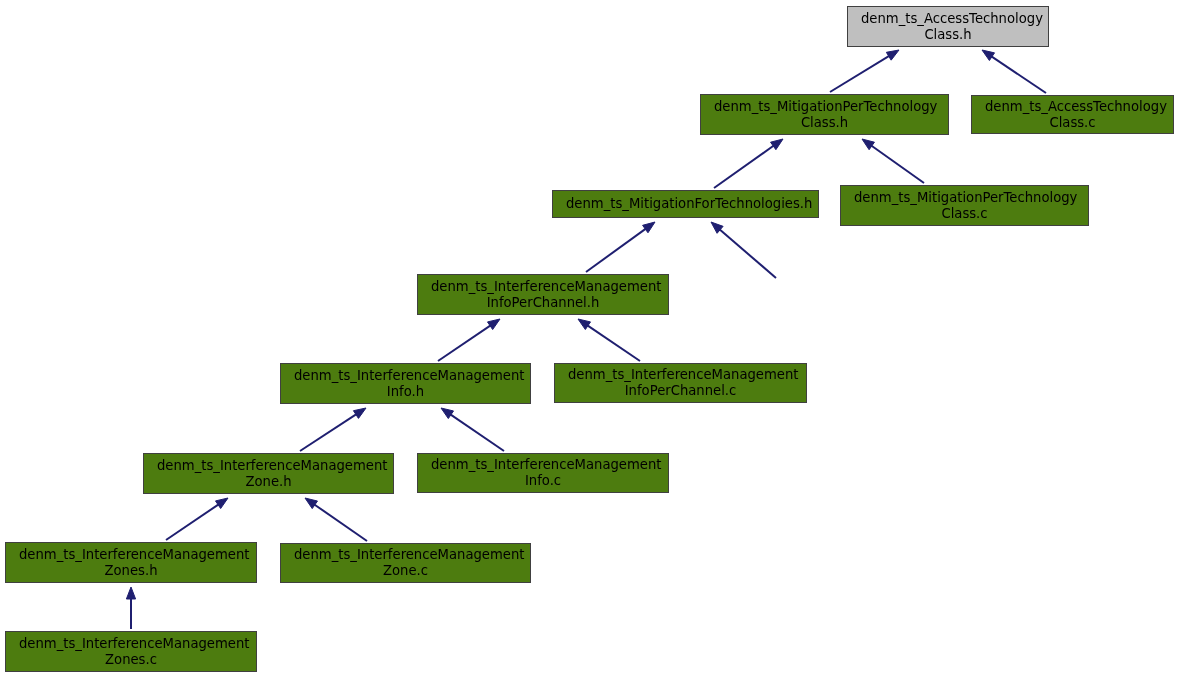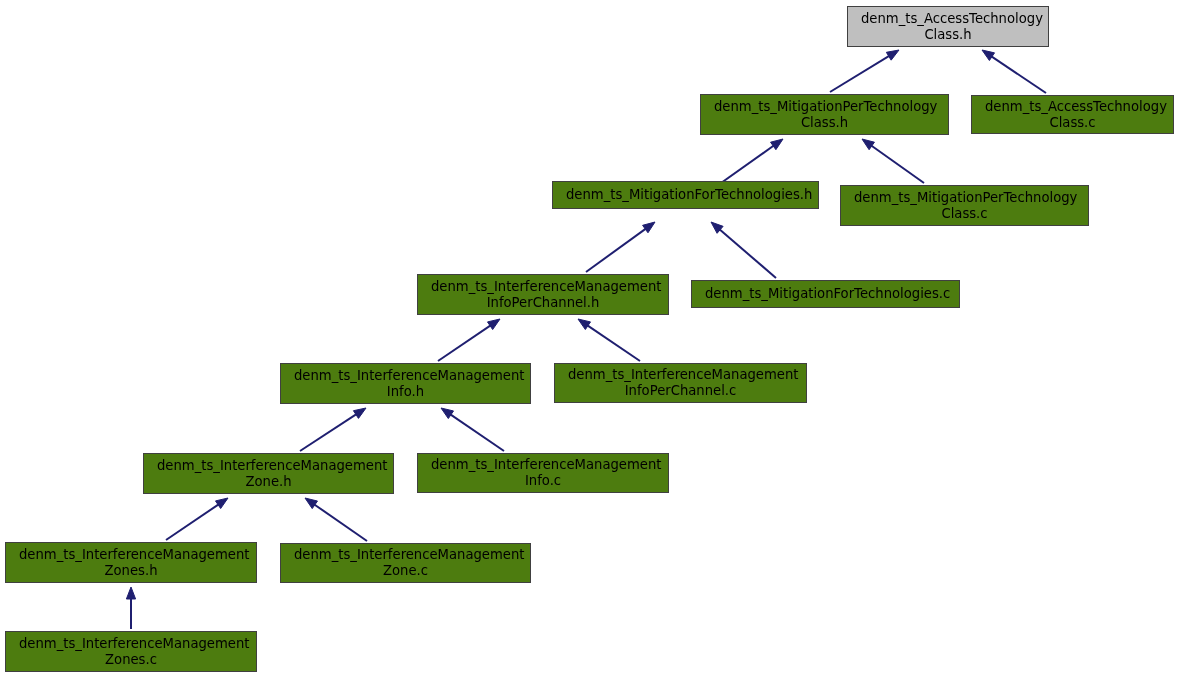--- a/index.html
+++ b/index.html
@@ -83,26 +83,25 @@
       <polygon points="305,498 317.4821125484804,501.0588995287633 312.23904212569545,508.6186754871974" fill="#1f1f70" stroke="#1f1f70" stroke-width="1"></polygon>
       <line x1="131" y1="629" x2="131" y2="597" stroke="#1f1f70" stroke-width="2"></line>
       <polygon points="131,587 135.6,599 126.4,599" fill="#1f1f70" stroke="#1f1f70" stroke-width="1"></polygon>
     </svg>
 <div class="node highlight" style="left: 847px; top: 6px; width: 202px; height: 41px;"><span class="node-label">denm_ts_AccessTechnology
 Class.h</span></div>
     <div class="node" style="left: 700px; top: 94px; width: 249px; height: 41px;"><span class="node-label">denm_ts_MitigationPerTechnology
 Class.h</span></div>
     <div class="node" style="left: 971px; top: 95px; width: 203px; height: 39px;"><span class="node-label">denm_ts_AccessTechnology
 Class.c</span></div>
-    <div class="node" style="left: 552px; top: 181px; width: 267px; height: 28px;"><span class="node-label">denm_ts_MitigationForTechnologies.h</span></div>
+    <div class="node" style="left: 552px; top: 190px; width: 267px; height: 28px;"><span class="node-label">denm_ts_MitigationForTechnologies.h</span></div>
     <div class="node" style="left: 840px; top: 185px; width: 249px; height: 41px;"><span class="node-label">denm_ts_MitigationPerTechnology
 Class.c</span></div>
     <div class="node" style="left: 417px; top: 274px; width: 252px; height: 41px;"><span class="node-label">denm_ts_InterferenceManagement
 InfoPerChannel.h</span></div>
-    <div class="node" style="left: 691px; top: 280px; width: 269px; height: 28px;"><span class="node-label">denm_ts_MitigationForTechnologies.c</span></div>
     <div class="node" style="left: 280px; top: 363px; width: 251px; height: 41px;"><span class="node-label">denm_ts_InterferenceManagement
 Info.h</span></div>
     <div class="node" style="left: 554px; top: 363px; width: 253px; height: 40px;"><span class="node-label">denm_ts_InterferenceManagement
 InfoPerChannel.c</span></div>
     <div class="node" style="left: 143px; top: 453px; width: 251px; height: 41px;"><span class="node-label">denm_ts_InterferenceManagement
 Zone.h</span></div>
     <div class="node" style="left: 417px; top: 453px; width: 252px; height: 40px;"><span class="node-label">denm_ts_InterferenceManagement
 Info.c</span></div>
     <div class="node" style="left: 5px; top: 542px; width: 252px; height: 41px;"><span class="node-label">denm_ts_InterferenceManagement
 Zones.h</span></div>

